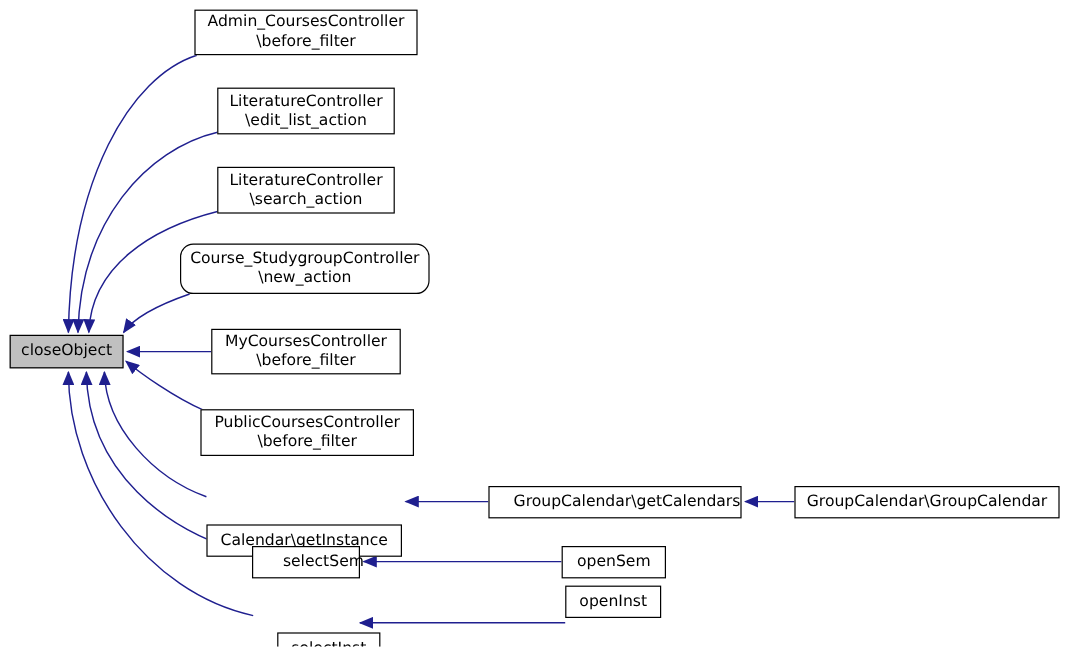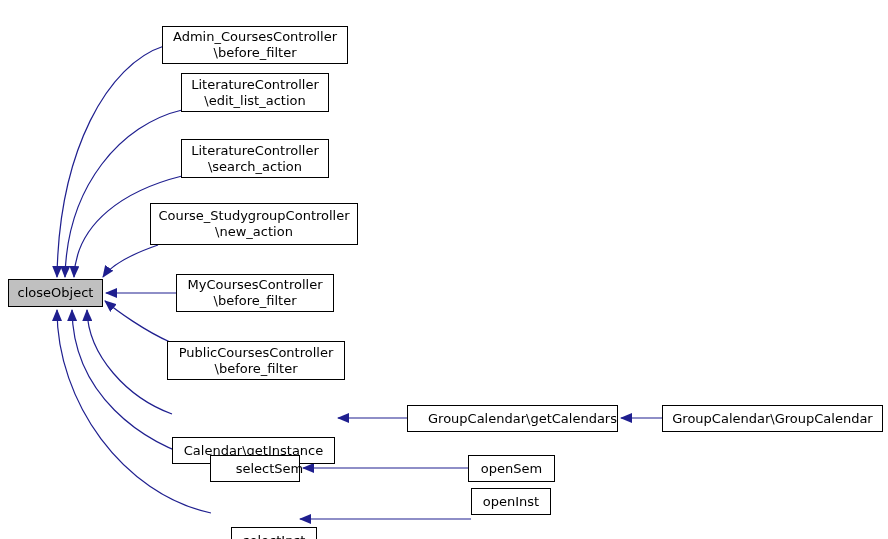--- a/index.html
+++ b/index.html
@@ -51,33 +51,33 @@
         <path d="M 407,418 L 338,418" class="edge" marker-end="url(#arrow)"></path>
         <path d="M 662,418 L 621,418" class="edge" marker-end="url(#arrow)"></path>
         <path d="M 468,468 L 303,468" class="edge" marker-end="url(#arrow)"></path>
         <path d="M 471,519 L 300,519" class="edge" marker-end="url(#arrow)"></path>
       </g>
   </svg>
   <div id="node-layer">
       <div class="node hl" style="left: 8px; top: 279px; width: 95px; height: 28px;">
         <span>closeObject</span>
       </div>
-      <div class="node" style="left: 162px; top: 8px; width: 186px; height: 38px; margin-top: 18px;">
+      <div class="node" style="left: 162px; top: 8px; width: 186px; height: 38px;">
         <span>Admin_CoursesController</span>
         <span>\before_filter</span>
       </div>
       <div class="node" style="left: 181px; top: 73px; width: 148px; height: 39px;">
         <span>LiteratureController</span>
         <span>\edit_list_action</span>
       </div>
       <div class="node" style="left: 181px; top: 139px; width: 148px; height: 39px;">
         <span>LiteratureController</span>
         <span>\search_action</span>
       </div>
-      <div class="node" style="left: 150px; top: 203px; width: 208px; height: 42px;">
+      <div class="node" style="left: 150px; top: 203px; width: 208px; height: 42px; border-radius: 11px;">
         <span>Course_StudygroupController</span>
         <span>\new_action</span>
       </div>
       <div class="node" style="left: 176px; top: 274px; width: 158px; height: 38px;">
         <span>MyCoursesController</span>
         <span>\before_filter</span>
       </div>
       <div class="node" style="left: 167px; top: 341px; width: 178px; height: 39px;">
         <span>PublicCoursesController</span>
         <span>\before_filter</span>

